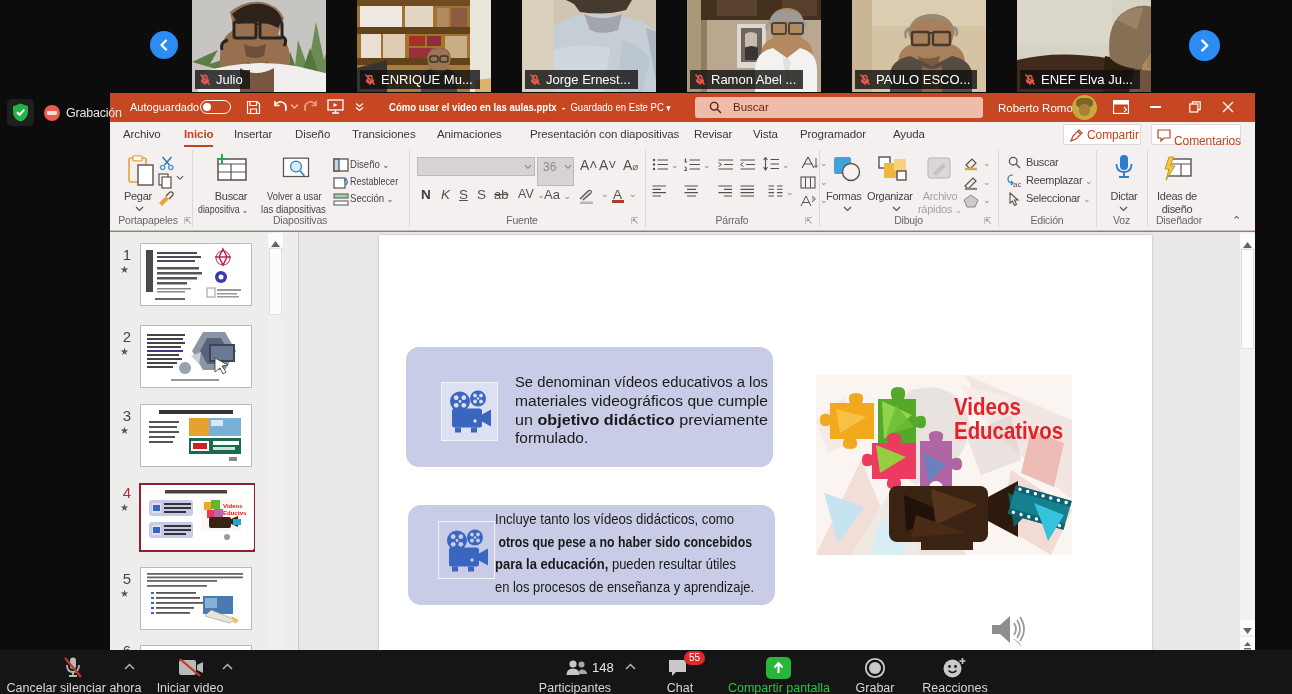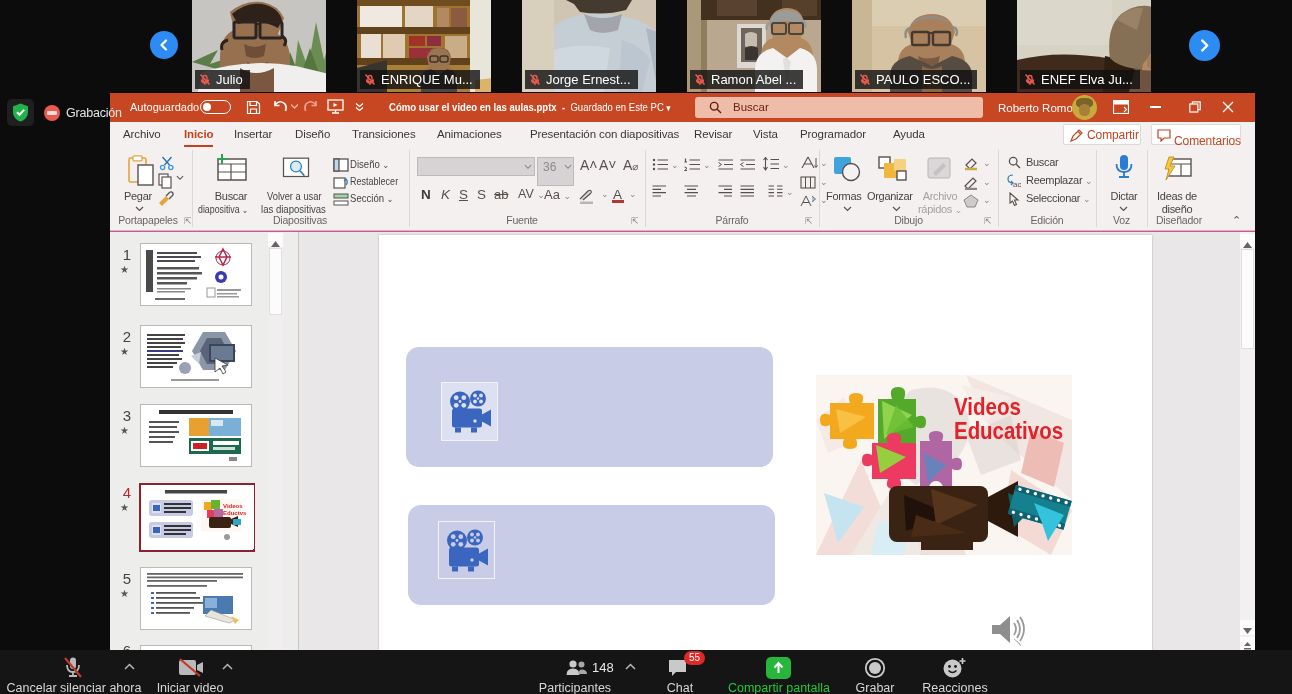--- a/index.html
+++ b/index.html
@@ -674,20 +674,26 @@
               <circle cx="33" cy="18.5" r="1.9" fill="#dce0f0"></circle>
                 <circle cx="39" cy="18.5" r="1.9" fill="#dce0f0"></circle>
               <circle cx="36" cy="15.5" r="1.2" fill="#dce0f0"></circle>
               <rect x="10" y="25.5" width="30" height="19" rx="2.5" fill="#3a66c0"></rect>
               <path d="M40 31.5 L49 26.5 V43.5 L40 38.5 Z" fill="#3a66c0"></path>
               <circle cx="33" cy="38" r="1.7" fill="#dce0f0"></circle>
               <rect x="13" y="44.5" width="6" height="5" fill="#3a66c0"></rect>
               <rect x="29" y="44.5" width="6" height="5" fill="#3a66c0"></rect>
             </svg>
           </div>
+          <div class="abs" style="left:136px;top:138px;font-size:15.5px;line-height:18.8px;color:#1a1a1a;">
+            <div class="ln" style="transform:scaleX(0.9533)">Se denominan vídeos educativos a los</div>
+            <div class="ln" style="transform:scaleX(1.0057)">materiales videográficos que cumple</div>
+            <div class="ln" style="transform:scaleX(1.0414)">un <b>objetivo didáctico</b> previamente</div>
+            <div class="ln">formulado.</div>
+          </div>
 
           <div class="abs" style="left:29px;top:270px;width:367px;height:100px;background:#c9cce6;border-radius:13px;"></div>
           <div class="abs" style="left:59px;top:286px;width:57px;height:58px;background:#c9cce6;border:1px solid #f2f3fa;">
             <svg width="55" height="57" viewBox="0 0 55 57">
               <circle cx="18" cy="18.5" r="10" fill="#3a66c0"></circle>
               <circle cx="14.2" cy="14.7" r="2.4" fill="#c9cce6"></circle>
                 <circle cx="21.8" cy="14.7" r="2.4" fill="#c9cce6"></circle>
               <circle cx="14.2" cy="22.3" r="2.4" fill="#c9cce6"></circle>
                 <circle cx="21.8" cy="22.3" r="2.4" fill="#c9cce6"></circle>
               <circle cx="18" cy="18.5" r="1.4" fill="#c9cce6"></circle>
@@ -697,20 +703,28 @@
               <circle cx="33" cy="18.5" r="1.9" fill="#c9cce6"></circle>
                 <circle cx="39" cy="18.5" r="1.9" fill="#c9cce6"></circle>
               <circle cx="36" cy="15.5" r="1.2" fill="#c9cce6"></circle>
               <rect x="10" y="25.5" width="30" height="19" rx="2.5" fill="#3a66c0"></rect>
               <path d="M40 31.5 L49 26.5 V43.5 L40 38.5 Z" fill="#3a66c0"></path>
               <circle cx="33" cy="38" r="1.7" fill="#c9cce6"></circle>
               <rect x="13" y="44.5" width="6" height="5" fill="#3a66c0"></rect>
               <rect x="29" y="44.5" width="6" height="5" fill="#3a66c0"></rect>
             </svg>
           </div>
+          <div class="abs" style="left:116px;top:273px;font-size:15px;line-height:22.6px;color:#1a1a1a;">
+            <div class="ln" style="transform:scaleX(0.8767)">Incluye tanto los vídeos didácticos, como</div>
+            <div class="ln" style="transform:scaleX(0.8200)">
+                <b>&nbsp;otros que pese a no haber sido concebidos</b>
+              </div>
+            <div class="ln" style="transform:scaleX(0.8657)"><b>para la educación,</b> pueden resultar útiles</div>
+            <div class="ln" style="transform:scaleX(0.8605)">en los procesos de enseñanza y aprendizaje.</div>
+          </div>
 
           <div class="abs" style="left:437px;top:140px;width:256px;height:180px;overflow:hidden;">
             <svg width="256" height="180" viewBox="0 0 256 180">
               <rect width="256" height="180" fill="#fbf5f1"></rect>
               <path d="M0 180 L45 85 L85 180 Z" fill="#f3ddd8"></path>
               <path d="M35 180 L75 115 L125 180 Z" fill="#f0e8e3"></path>
               <path d="M150 0 L256 45 L256 125 L175 55 Z" fill="#f1e6e1"></path>
               <path d="M195 95 L256 135 L235 180 L185 150 Z" fill="#f3dad4"></path>
               <path d="M0 45 L28 22 L48 62 L12 78 Z" fill="#f6eae6"></path>
               <path d="M8 118 L48 132 L22 168 Z" fill="#c6e4ef"></path>

